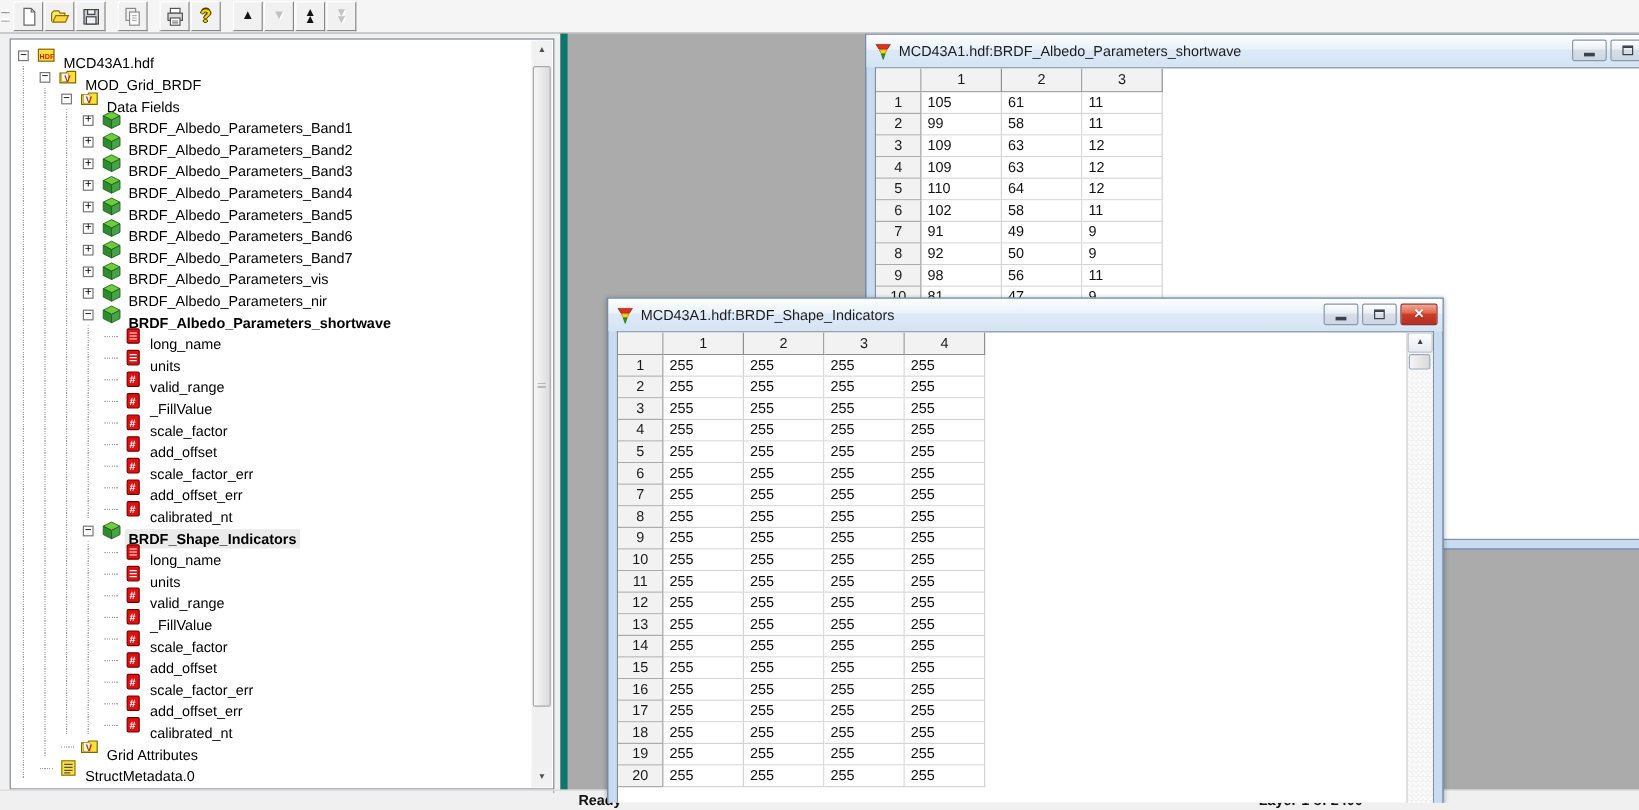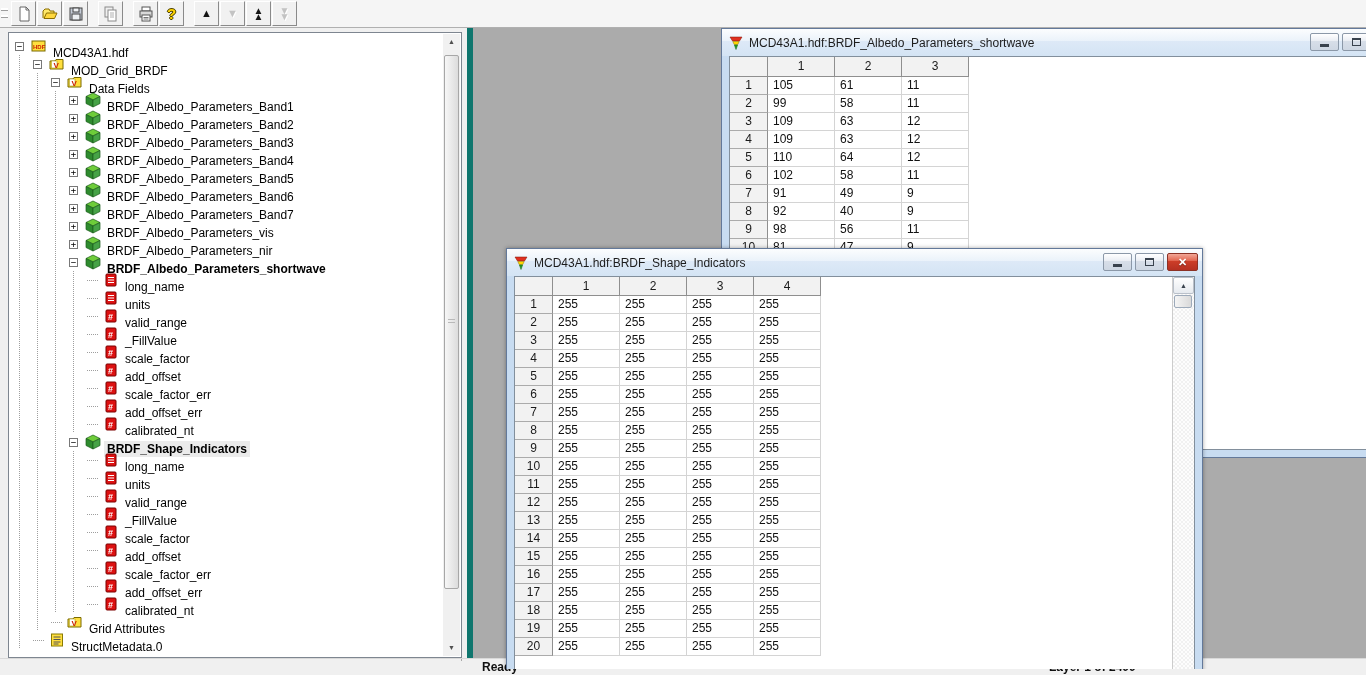--- a/index.html
+++ b/index.html
@@ -768,21 +768,21 @@
             </div>
             <div class="trow drow">
               <span class="cell c-rh">7</span>
               <span class="cell c-d">91</span>
               <span class="cell c-d">49</span>
               <span class="cell c-d">9</span>
             </div>
             <div class="trow drow">
               <span class="cell c-rh">8</span>
               <span class="cell c-d">92</span>
-              <span class="cell c-d">40</span>
+              <span class="cell c-d">50</span>
               <span class="cell c-d">9</span>
             </div>
             <div class="trow drow">
               <span class="cell c-rh">9</span>
               <span class="cell c-d">98</span>
               <span class="cell c-d">56</span>
               <span class="cell c-d">11</span>
             </div>
             <div class="trow drow">
               <span class="cell c-rh">10</span>

